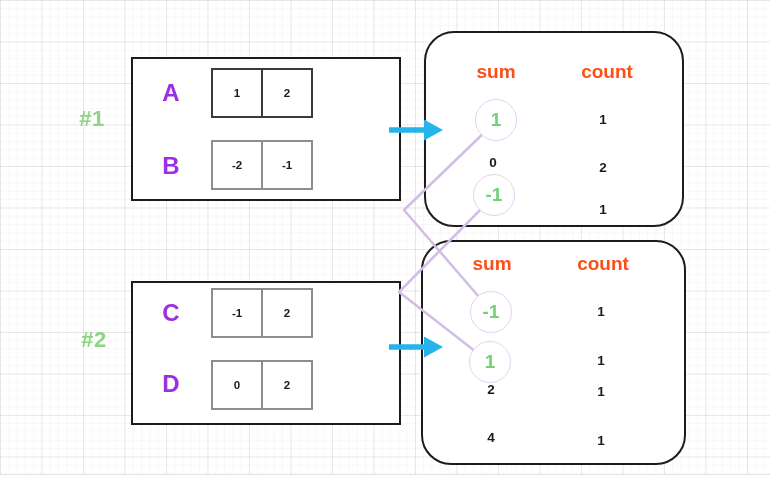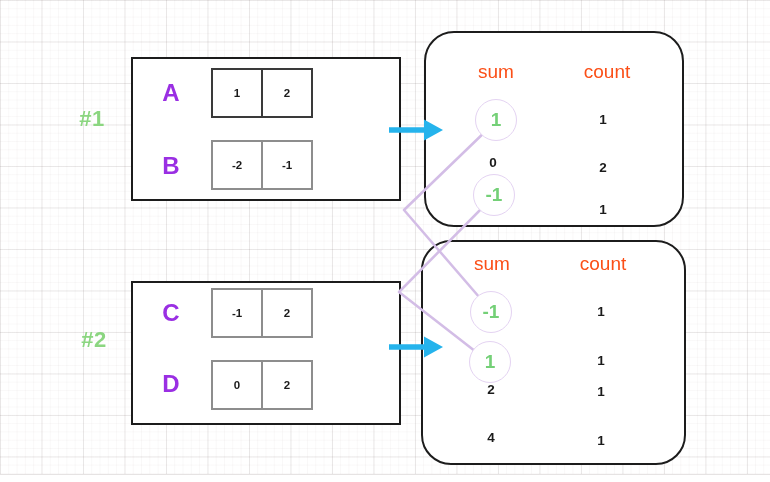--- a/index.html
+++ b/index.html
@@ -13,21 +13,21 @@
       linear-gradient(to right, rgba(150,130,130,0.055) 1px, transparent 1px),
       linear-gradient(to bottom, rgba(150,130,130,0.055) 1px, transparent 1px);
     background-size:41.5px 41.5px, 41.5px 41.5px, 8.3px 8.3px, 8.3px 8.3px;
   }
   .paper-edge{position:absolute;left:0;right:0;bottom:0;height:7px;background:#fff;border-top:1px solid #e6e3e3;z-index:0;}
   .gbox{position:absolute;background:#fff;border:2px solid var(--border-dark);z-index:1;}
   .rtable{position:absolute;background:#fff;border:2px solid var(--border-dark);border-radius:30px;z-index:1;}
   .ctr{position:absolute;transform:translate(-50%,-50%);white-space:nowrap;z-index:3;}
   .glabel{font-size:22px;font-weight:600;color:var(--label-green);letter-spacing:0.5px;}
   .letter{font-size:24px;font-weight:600;color:var(--purple);}
-  .thead{font-size:19px;font-weight:400;color:var(--orange);}
+  .thead{font-size:19px;font-weight:700;color:var(--orange);}
   .tnum{font-size:13.5px;font-weight:600;color:var(--text-dark);}
   .cells{position:absolute;display:flex;width:102px;height:50px;background:#fff;z-index:2;box-sizing:border-box;}
   .cells.dark{border:2.5px solid var(--cell-border-dark);}
   .cells.gray{border:2.5px solid var(--cell-border-gray);}
   .cell{flex:1;display:flex;align-items:center;justify-content:center;
         font-size:11.5px;font-weight:600;color:var(--text-dark);}
   .cells.dark .cell + .cell{border-left:2.5px solid var(--cell-border-dark);}
   .cells.gray .cell + .cell{border-left:2.5px solid var(--cell-border-gray);}
   .hcircle{position:absolute;width:42px;height:42px;border-radius:50%;background:#fff;
         border:1.5px solid var(--circle-lavender);transform:translate(-50%,-50%);

